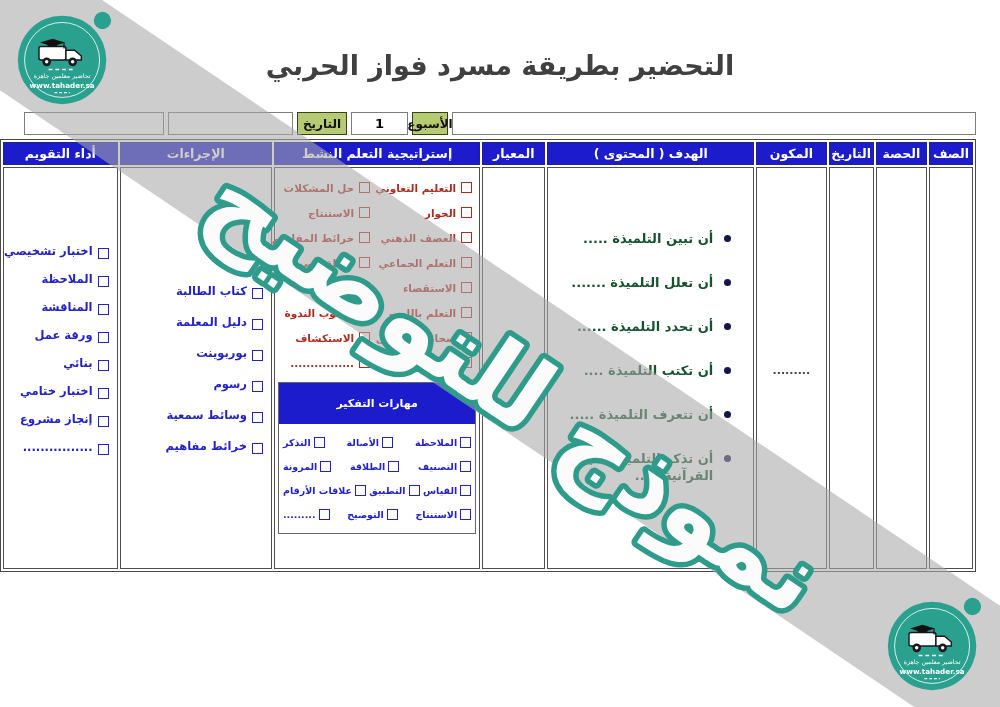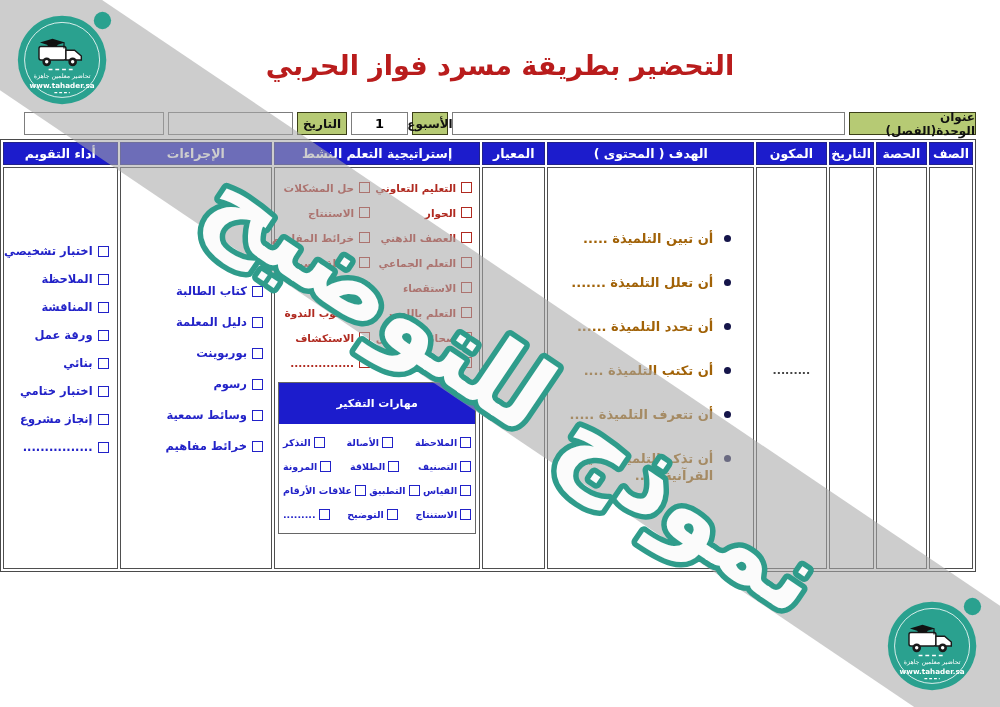--- a/index.html
+++ b/index.html
@@ -1,56 +1,56 @@
 <!DOCTYPE html>
 <html lang="ar"><head>
 <meta charset="utf-8">
 <style>
   html,body{margin:0;padding:0;}
   .page{position:relative;width:1000px;height:707px;background:#ffffff;overflow:hidden;
         font-family:"DejaVu Sans",sans-serif;direction:rtl;}
   .title{position:absolute;top:50px;left:0;right:0;text-align:center;
-         font-size:27px;font-weight:bold;color:#b91c1c;letter-spacing:1px;z-index:2;}
+         font-size:27px;font-weight:bold;color:#404040;letter-spacing:1px;z-index:2;}
   
   .fields{position:absolute;top:112px;right:24px;width:952px;height:23px;display:flex;gap:4px;z-index:2;}
   .flabel{background:#b6ca74;border:1px solid #3c4018;font-size:12px;font-weight:bold;color:#111;
           display:flex;align-items:center;justify-content:center;box-sizing:border-box;}
   .fbox{background:#fff;border:1px solid #7d7d7d;box-sizing:border-box;
         font-size:13px;font-weight:bold;display:flex;align-items:center;justify-content:center;}
   .w-unitlbl{width:127px}.w-unitval{flex:1}.w-weeklbl{width:36px}.w-weekval{width:57px}
   .w-datelbl{width:50px}.w-date1{width:125px}.w-date2{width:140px}
   
   table.sheet{position:absolute;top:139px;right:24px;border-collapse:separate;border-spacing:2px;
               background:#fff;border:1px solid #4a4a4a;z-index:1;}
   table.sheet th{background:#1c1ccc;color:#fff;font-size:12.5px;font-weight:bold;height:21px;
                  border:1px solid #22228a;padding:0 1px;white-space:nowrap;}
   table.sheet td{background:#fff;border:1px solid #4f4f4f;vertical-align:top;height:400px;padding:0;}
   .cb{width:9px;height:9px;border:1.3px solid currentColor;display:inline-block;
       margin-left:5px;flex:0 0 auto;background:#fff;}
   
   .goals{padding:62px 22px 0 4px;}
-  .goal{display:flex;align-items:flex-start;margin-bottom:27px;color:#a16207;
+  .goal{display:flex;align-items:flex-start;margin-bottom:27px;color:#14532d;
         font-weight:bold;font-size:13px;line-height:17px;}
   .dot{width:7px;height:7px;border-radius:50%;background:#15154a;flex:0 0 auto;
        margin-left:11px;margin-top:5px;}
   
   .strat{padding-top:14px;}
   .srow{display:flex;margin-bottom:13px;}
   .sitem{width:50%;color:#b02a20;font-size:10.5px;font-weight:bold;display:flex;
          align-items:flex-start;padding-right:7px;box-sizing:border-box;white-space:nowrap;}
   .think{margin:6px 3px 0 3px;border:1px solid #666;}
   .think-h{background:#1c1ccc;color:#fff;text-align:center;font-size:11px;font-weight:bold;padding:14px 0;}
   .trow{display:flex;justify-content:space-between;padding:0 4px;margin:13px 0;
         color:#2222c8;font-size:9.5px;font-weight:bold;}
   .titem{display:flex;align-items:center;white-space:nowrap;}
   .titem .cb{margin-left:3px;}
   
   .proc{padding:116px 8px 0 0;margin-left:45px;}
   .eval{padding:76px 8px 0 0;}
-  .pitem,.eitem{display:flex;align-items:center;color:#2222c8;font-size:11.5px;
+  .pitem,.eitem{display:flex;align-items:flex-end;color:#2222c8;font-size:11.5px;
         font-weight:bold;line-height:15px;white-space:nowrap;}
   .pitem{margin-bottom:16px;}
   .eitem{margin-bottom:13px;}
   .comp{padding-top:196px;text-align:center;color:#444;font-size:11px;font-weight:bold;}
   
   .band{position:absolute;left:-225px;top:282px;width:1450px;height:132px;
         background:rgba(168,168,168,0.58);transform:rotate(34deg);
         pointer-events:none;z-index:5;}
   .wm-svg{position:absolute;left:50%;top:50%;
           transform:translate(-50%,-50%) translate(35px,40px);overflow:visible;}
@@ -60,21 +60,20 @@
   .logo.br{left:884px;top:594px;}
 </style>
 </head>
 <body>
 
 <div class="page">
 
   <div class="title">التحضير بطريقة مسرد فواز الحربي</div>
 
   <div class="fields">
-    <div class="flabel w-unitlbl">عنوان الوحدة(الفصل)</div>
     <div class="fbox w-unitval"></div>
     <div class="flabel w-weeklbl">الأسبوع</div>
     <div class="fbox w-weekval">1</div>
     <div class="flabel w-datelbl">التاريخ</div>
     <div class="fbox w-date1"></div>
     <div class="fbox w-date2"></div>
   </div>
 
   <table class="sheet">
     <colgroup>

